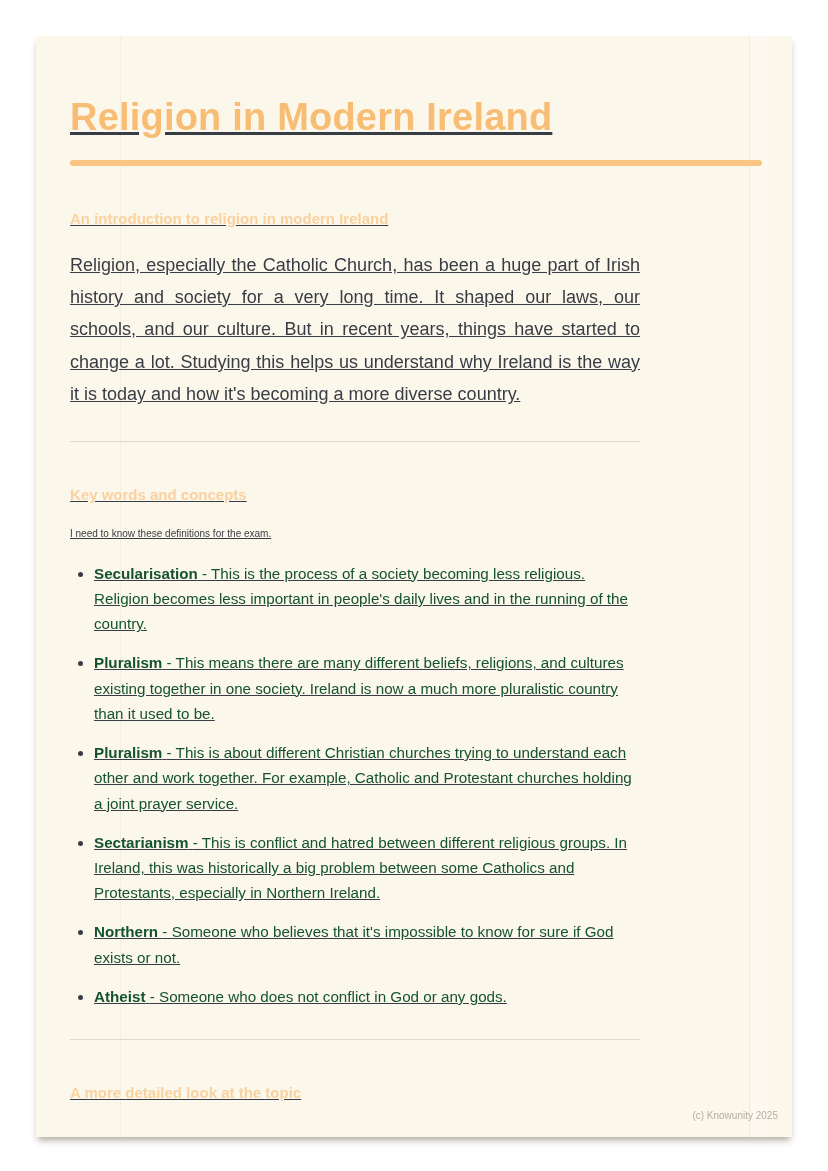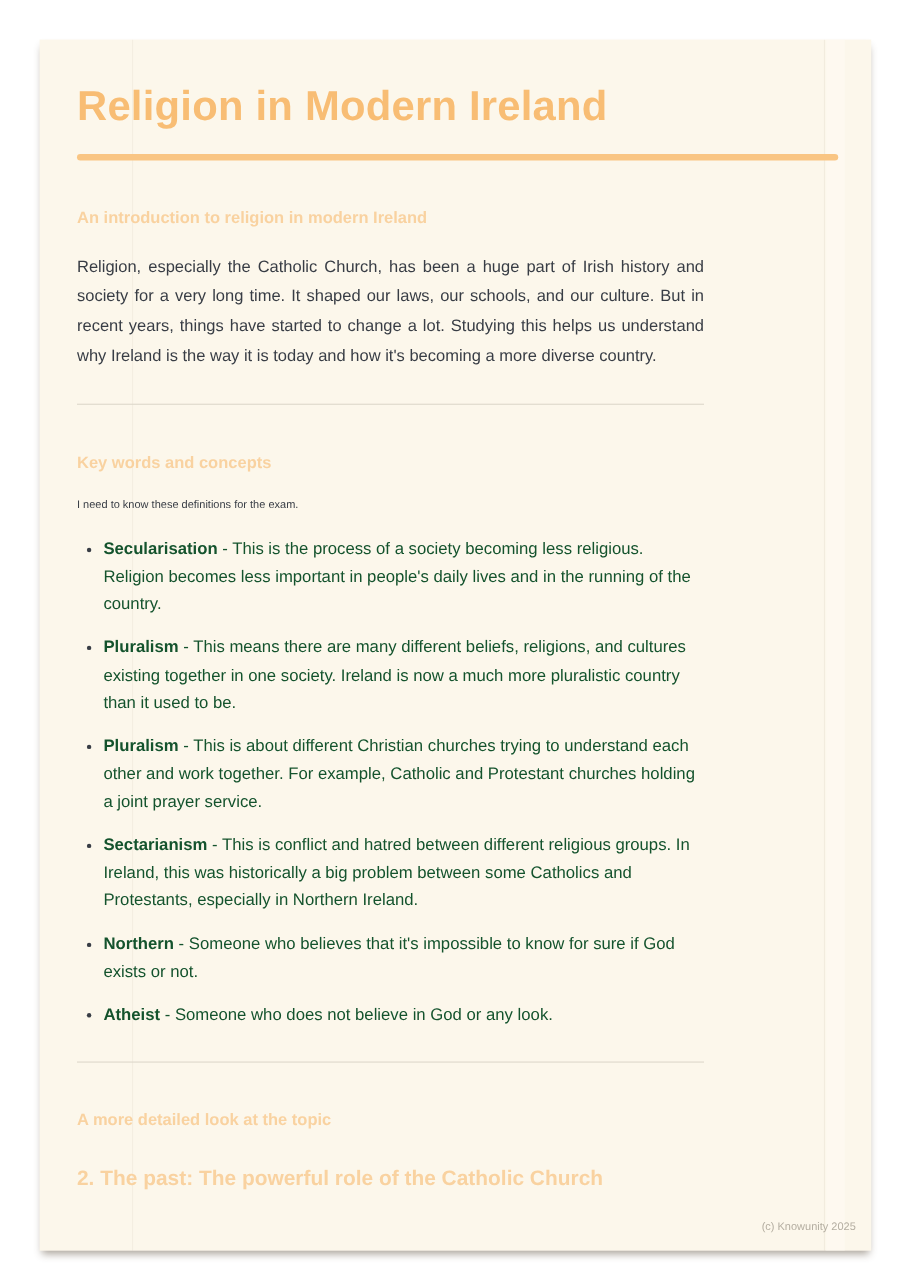--- a/index.html
+++ b/index.html
@@ -30,22 +30,23 @@
     position: absolute;
     top: 0;
     bottom: 0;
   }
   .vline-left  { left: 84px;  width: 1px; background: rgba(120, 100, 60, 0.06); }
   .vline-right { right: 42px; width: 1px; background: rgba(120, 100, 60, 0.07); }
   .vband-right { right: 24px; width: 17px; background: rgba(255, 252, 244, 0.55); }
 
   .content {
     position: relative;
-    padding: 40px 30px 0 34px;
+    padding: 60px 30px 0 34px;
     color: #383d45;
+    text-decoration: underline;
   }
   .doc-title {
     font-size: 38px;
     font-weight: 800;
     letter-spacing: 0.2px;
     color: #f8bd74;
     line-height: 1.15;
   }
   .title-rule {
     height: 6px;
@@ -63,21 +64,21 @@
     margin-bottom: 22px;
   }
   h3.sub-heading {
     font-size: 19px;
     font-weight: 700;
     color: #f9d2a0;
     margin-top: 34px;
     margin-bottom: 20px;
   }
   p.body-text {
-    font-size: 15px;
+    font-size: 18px;
     line-height: 1.8;
     text-align: justify;
     color: #383d45;
   }
   p.lead-text {
     font-size: 10px;
     line-height: 1.8;
     color: #383d45;
     margin-bottom: 18px;
   }
@@ -130,21 +131,21 @@
 
         <h2 class="section-heading">Key words and concepts</h2>
         <p class="lead-text">I need to know these definitions for the exam.</p>
 
         <ul class="def-list">
           <li><span class="term">Secularisation</span> <span>- This is the process of a society becoming less religious. Religion becomes less important in people's daily lives and in the running of the country.</span></li>
           <li><span class="term">Pluralism</span> <span>- This means there are many different beliefs, religions, and cultures existing together in one society. Ireland is now a much more pluralistic country than it used to be.</span></li>
           <li><span class="term">Pluralism</span> <span>- This is about different Christian churches trying to understand each other and work together. For example, Catholic and Protestant churches holding a joint prayer service.</span></li>
           <li><span class="term">Sectarianism</span> <span>- This is conflict and hatred between different religious groups. In Ireland, this was historically a big problem between some Catholics and Protestants, especially in Northern Ireland.</span></li>
           <li><span class="term">Northern</span> <span>- Someone who believes that it's impossible to know for sure if God exists or not.</span></li>
-          <li><span class="term">Atheist</span> <span>- Someone who does not believe in God or any look.</span></li>
+          <li><span class="term">Atheist</span> <span>- Someone who does not conflict in God or any gods.</span></li>
         </ul>
 
         <hr class="divider">
 
         <h2 class="section-heading">A more detailed look at the topic</h2>
         <h3 class="sub-heading">2. The past: The powerful role of the Catholic Church</h3>
 
       </div>
     </div>
 

